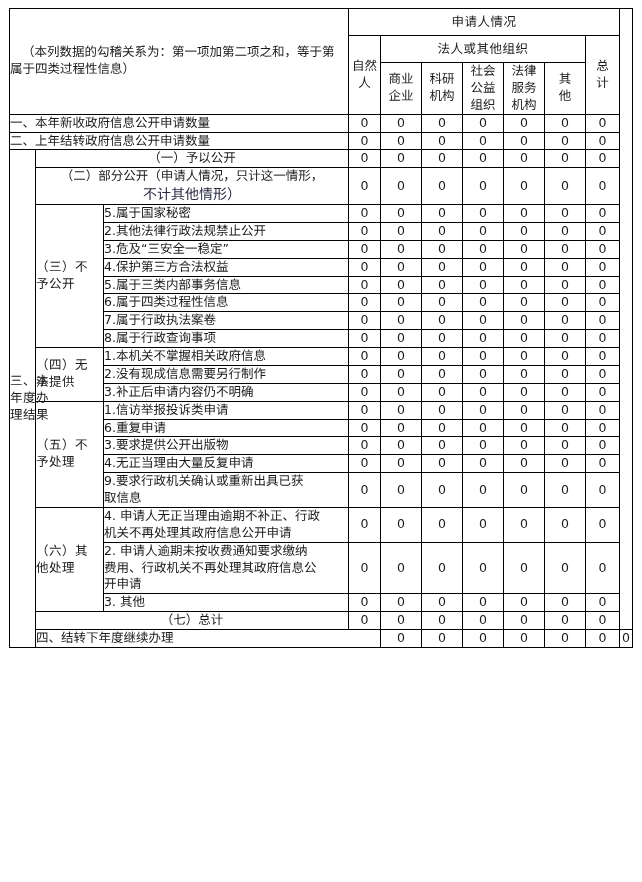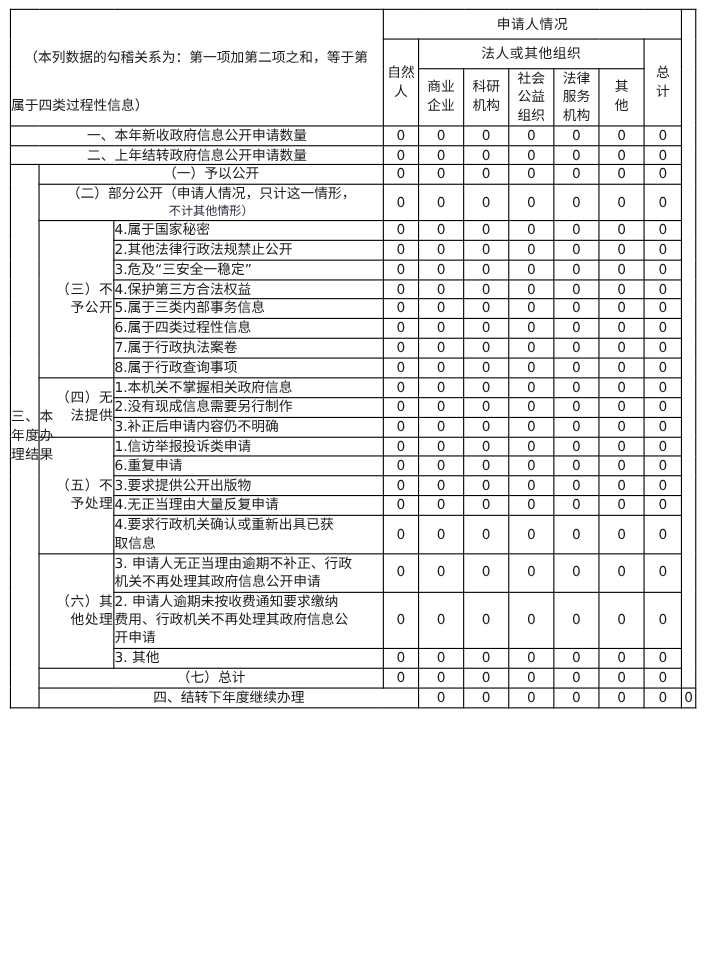--- a/index.html
+++ b/index.html
@@ -59,34 +59,33 @@
     padding: 6px 10px 6px 14px;
     font-size: 12px;
     line-height: 1.75;
     text-align: left;
     color: #2a2a45;
     font-family: "DejaVu Serif", "Liberation Serif", serif;
   }
   .note-cell .ln {
     display: block;
     white-space: nowrap;
-    margin-top: 27px;
   }
   .note-cell .ln.first {
     text-indent: 12px;
   }
 
   
   .lvl1 {
     padding: 3px 8px;
-    text-align: center;
+    text-align: left;
     font-size: 13px;
   }
   .rot-label {
-    text-align: right;
+    text-align: left;
     font-size: 12.5px;
     padding: 2px 3px;
     line-height: 1.7;
     letter-spacing: 0.5px;
   }
   .rot-label .ln {
     display: block;
     white-space: nowrap;
   }
   .lvl2 {
@@ -106,21 +105,21 @@
     text-align: left;
     font-size: 12.5px;
     line-height: 1.75;
   }
   .lvl3 .ln {
     display: block;
   }
   .serifnote {
     font-family: "DejaVu Serif", "Liberation Serif", serif;
     color: #2a2a45;
-    font-size: 11px;
+    font-size: 14px;
   }
 
   
   td.num {
     text-align: center;
     font-size: 12.5px;
     font-family: "DejaVu Sans", "Liberation Sans", sans-serif;
     color: #1a1a1a;
   }
 
@@ -246,21 +245,21 @@
         <td class="num">0</td>
         <td class="num">0</td>
         <td class="num">0</td>
       </tr>
 
       <tr>
         <td rowspan="8" class="rot-label">
           <span class="ln">（三）不</span>
           <span class="ln">予公开</span>
         </td>
-        <td class="lvl3">4.属于国家秘密</td>
+        <td class="lvl3">5.属于国家秘密</td>
         <td class="num">0</td>
         <td class="num">0</td>
         <td class="num">0</td>
         <td class="num">0</td>
         <td class="num">0</td>
         <td class="num">0</td>
         <td class="num">0</td>
       </tr>
       <tr>
         <td class="lvl3">2.其他法律行政法规禁止公开</td>
@@ -415,39 +414,39 @@
         <td class="num">0</td>
         <td class="num">0</td>
         <td class="num">0</td>
         <td class="num">0</td>
         <td class="num">0</td>
         <td class="num">0</td>
         <td class="num">0</td>
       </tr>
       <tr>
         <td class="lvl3">
-          <span class="ln">4.要求行政机关确认或重新出具已获</span>
+          <span class="ln">9.要求行政机关确认或重新出具已获</span>
           <span class="ln">取信息</span>
         </td>
         <td class="num">0</td>
         <td class="num">0</td>
         <td class="num">0</td>
         <td class="num">0</td>
         <td class="num">0</td>
         <td class="num">0</td>
         <td class="num">0</td>
       </tr>
 
       <tr>
         <td rowspan="3" class="rot-label">
           <span class="ln">（六）其</span>
           <span class="ln">他处理</span>
         </td>
         <td class="lvl3">
-          <span class="ln">3. 申请人无正当理由逾期不补正、行政</span>
+          <span class="ln">4. 申请人无正当理由逾期不补正、行政</span>
           <span class="ln">机关不再处理其政府信息公开申请</span>
         </td>
         <td class="num">0</td>
         <td class="num">0</td>
         <td class="num">0</td>
         <td class="num">0</td>
         <td class="num">0</td>
         <td class="num">0</td>
         <td class="num">0</td>
       </tr>

